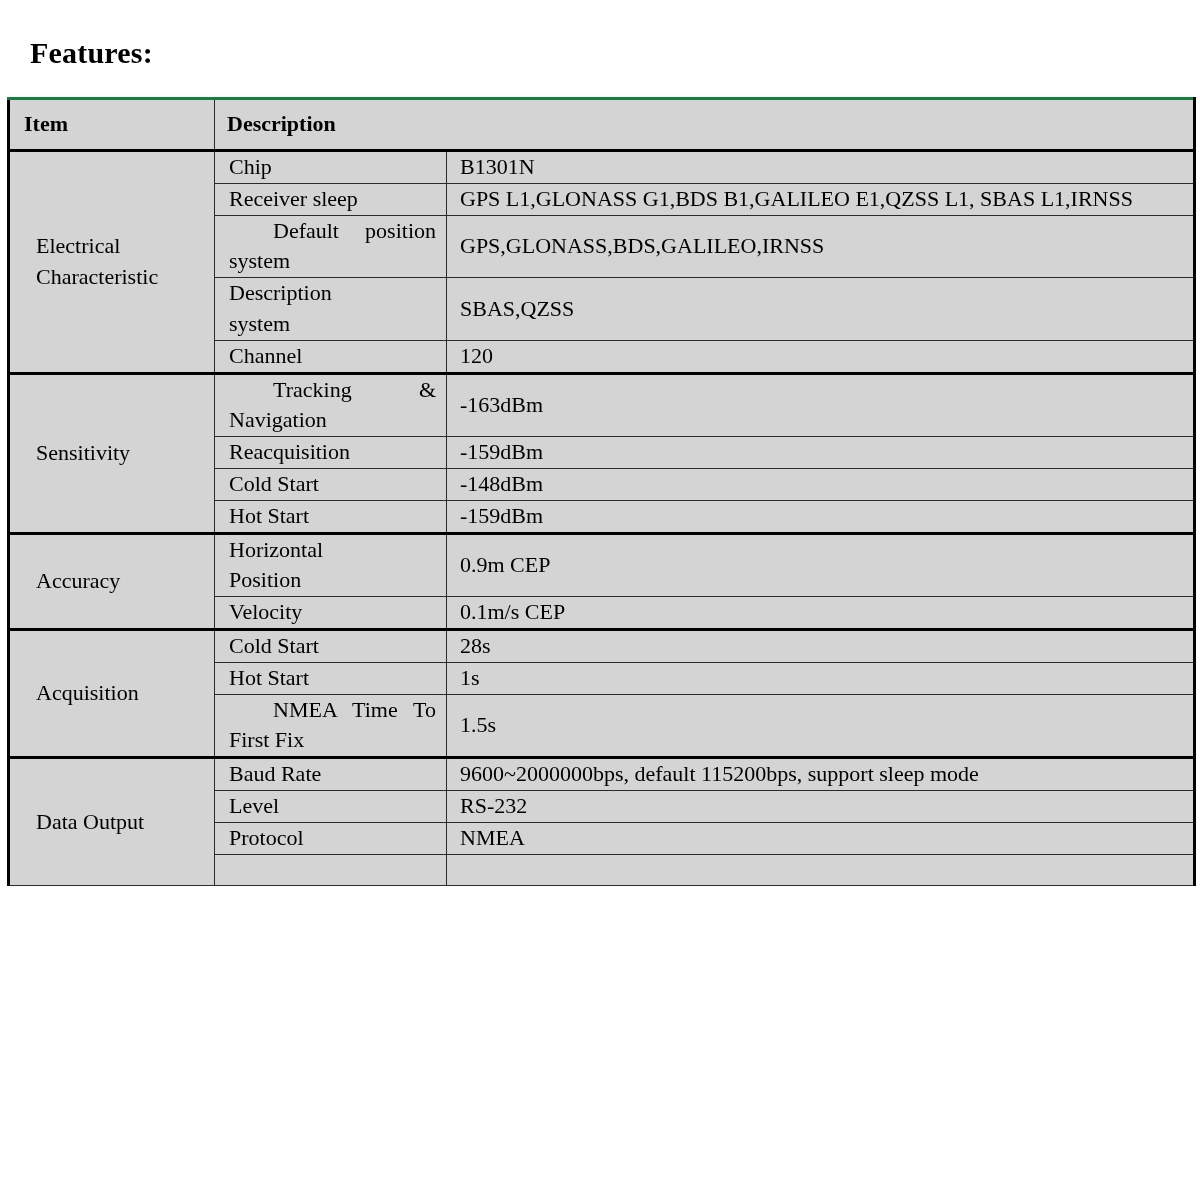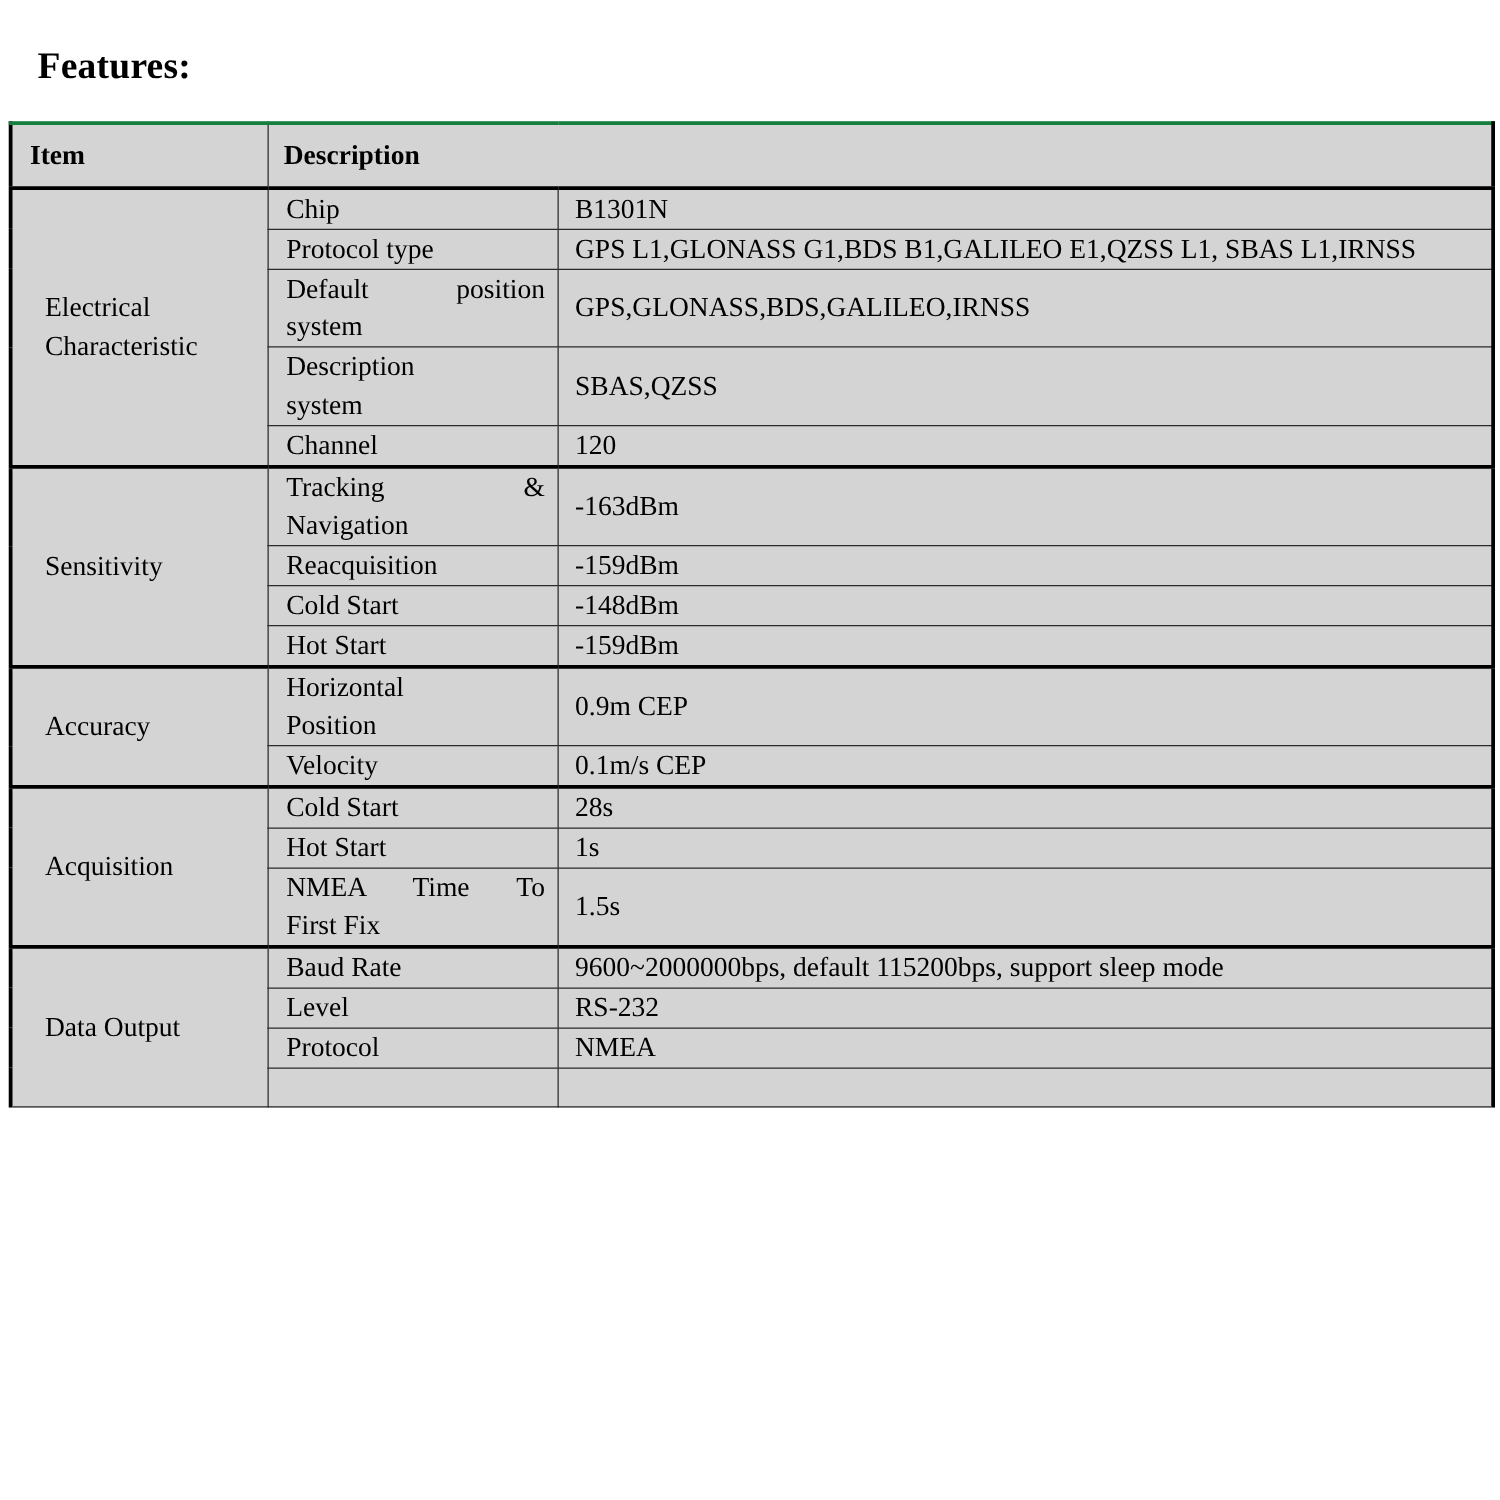--- a/index.html
+++ b/index.html
@@ -99,20 +99,21 @@
   }
   td.sub-cell.justify .lastline {
     display: block;
     text-align: left;
     text-align-last: left;
   }
   td.sub-cell.justify .firstline {
     display: block;
     text-align: justify;
     text-align-last: justify;
+    margin-left: 44px;
   }
 
   .two-line { display: block; }
 
   
   .clip-wrap {
     position: absolute;
     left: 0;
     top: 0;
     width: 1200px;
@@ -144,21 +145,21 @@
 
       <tr class="group-start">
         <td class="item-cell" rowspan="5">
           <span class="two-line">Electrical</span>
           <span class="two-line">Characteristic</span>
         </td>
         <td class="sub-cell">Chip</td>
         <td class="val-cell">B1301N</td>
       </tr>
       <tr>
-        <td class="sub-cell">Protocol type</td>
+        <td class="sub-cell">Receiver sleep</td>
         <td class="val-cell">GPS L1,GLONASS G1,BDS B1,GALILEO E1,QZSS L1, SBAS L1,IRNSS</td>
       </tr>
       <tr>
         <td class="sub-cell justify">
           <span class="firstline">Default position</span>
           <span class="lastline">system</span>
         </td>
         <td class="val-cell">GPS,GLONASS,BDS,GALILEO,IRNSS</td>
       </tr>
       <tr>

